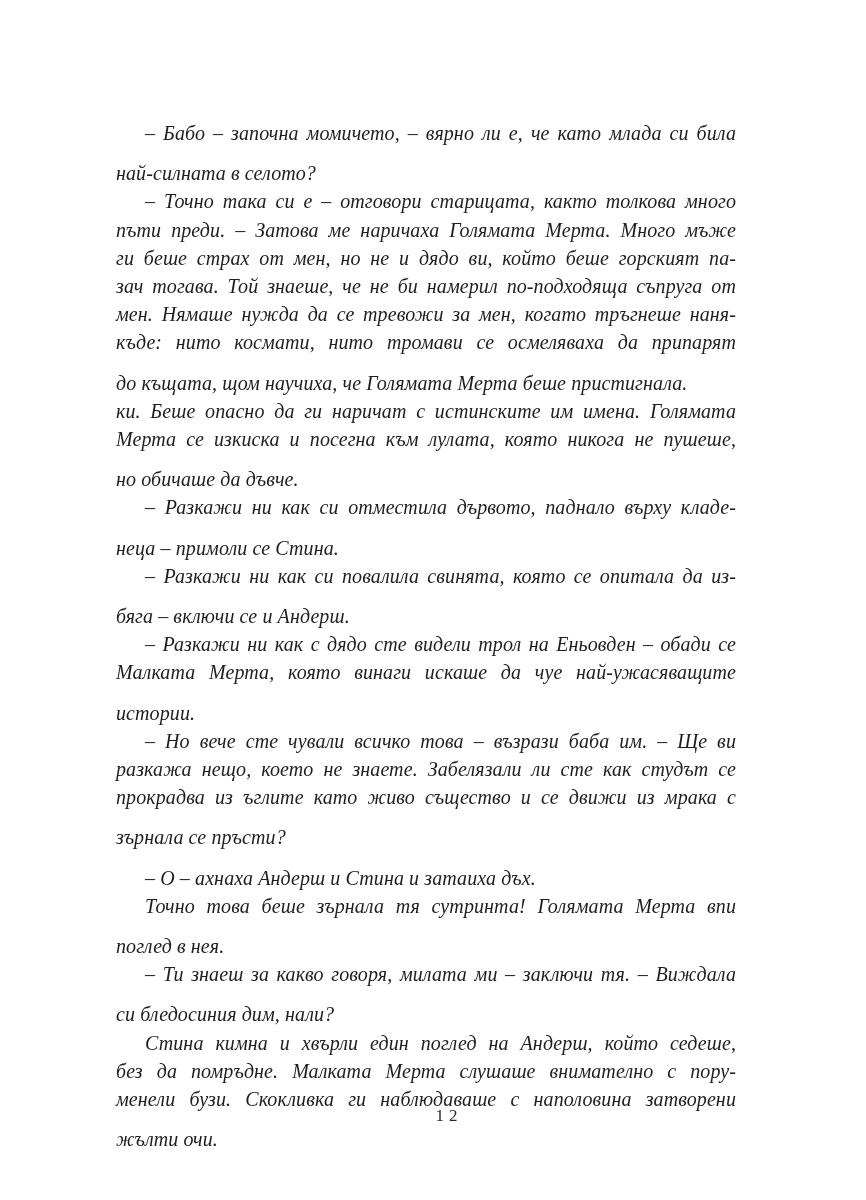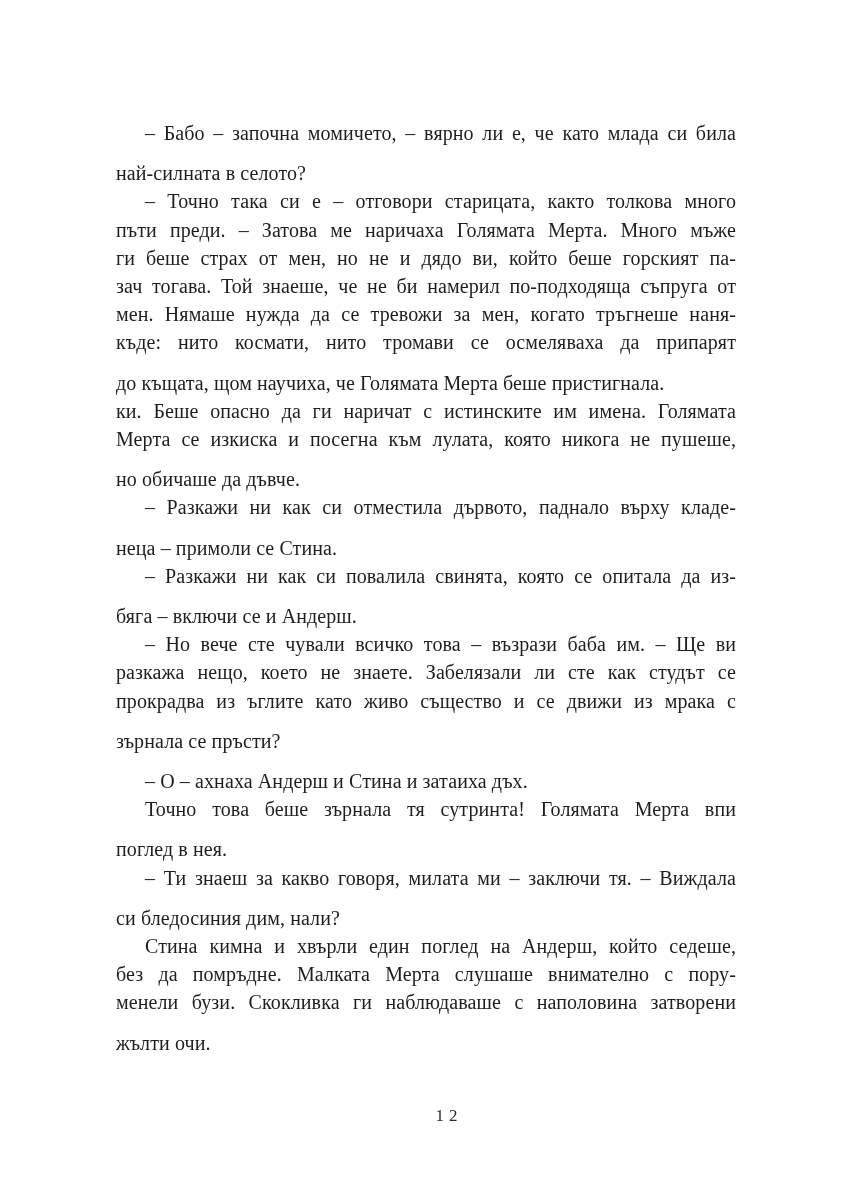--- a/index.html
+++ b/index.html
@@ -18,20 +18,21 @@
   }
   .text-block {
     position: absolute;
     left: 116px;
     top: 119px;
     width: 620px;
   }
   .paragraph {
     margin: 0;
     padding: 0;
+    font-style: italic;
   }
   .line {
     font-size: 20px;
     line-height: 28.2px;
     white-space: normal;
     text-align: justify;
     text-align-last: justify;
     letter-spacing: 0.1px;
   }
   .line.last {
@@ -77,20 +78,25 @@
       </div>
       <div class="paragraph">
         <div class="line first">– Разкажи ни как си отместила дървото, паднало върху кладе-</div>
         <div class="line last">неца – примоли се Стина.</div>
       </div>
       <div class="paragraph">
         <div class="line first">– Разкажи ни как си повалила свинята, която се опитала да из-</div>
         <div class="line last">бяга – включи се и Андерш.</div>
       </div>
       <div class="paragraph">
+        <div class="line first">– Разкажи ни как с дядо сте видели трол на Еньовден – обади се</div>
+        <div class="line">Малката Мерта, която винаги искаше да чуе най-ужасяващите</div>
+        <div class="line last">истории.</div>
+      </div>
+      <div class="paragraph">
         <div class="line first">– Но вече сте чували всичко това – възрази баба им. – Ще ви</div>
         <div class="line">разкажа нещо, което не знаете. Забелязали ли сте как студът се</div>
         <div class="line">прокрадва из ъглите като живо същество и се движи из мрака с</div>
         <div class="line last">зърнала се пръсти?</div>
       </div>
       <div class="paragraph">
         <div class="line first last">– О – ахнаха Андерш и Стина и затаиха дъх.</div>
       </div>
       <div class="paragraph">
         <div class="line first">Точно това беше зърнала тя сутринта! Голямата Мерта впи</div>

